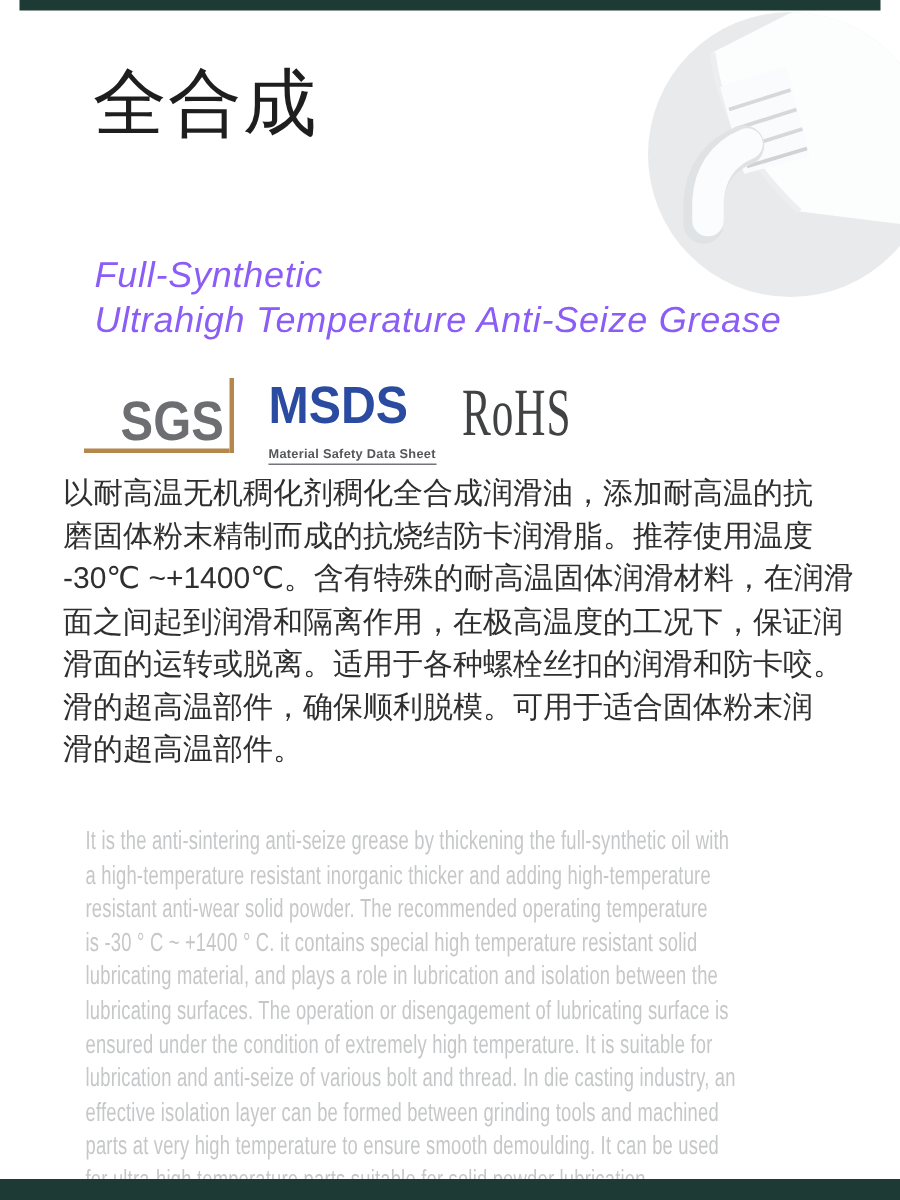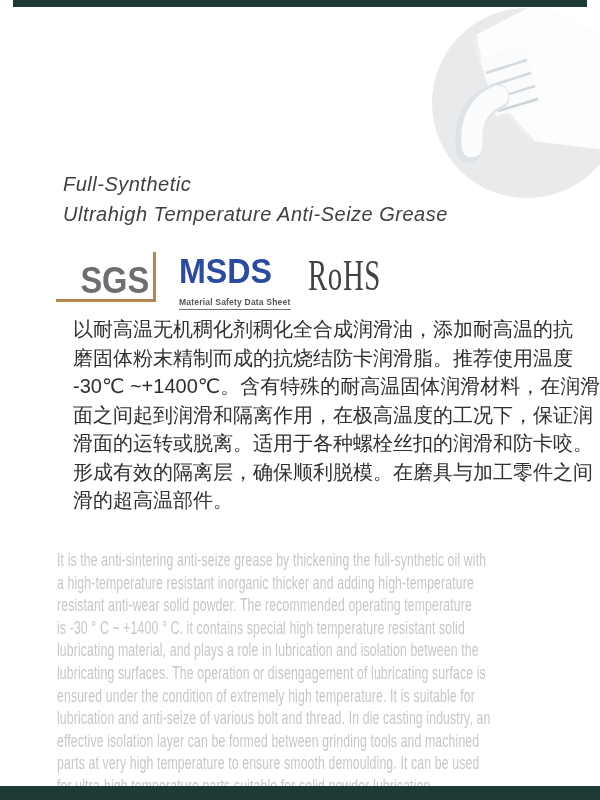--- a/index.html
+++ b/index.html
@@ -7,38 +7,38 @@
         font-family:"Liberation Sans","DejaVu Sans",sans-serif;}
   .bar{position:absolute;background:#1d3a34;}
   .bar-top{left:13px;top:0;width:574px;height:7px;}
   .bar-bottom{left:0;top:786px;width:600px;height:14px;}
 
   .title-zh1{position:absolute;left:62px;top:42px;font-size:49px;line-height:54px;
              font-weight:500;color:#1e1e1e;letter-spacing:1px;white-space:nowrap;}
   .title-zh2{position:absolute;left:62px;top:98px;font-size:47px;line-height:54px;
              font-weight:700;color:#a82e6a;letter-spacing:1px;white-space:nowrap;}
   .subtitle{position:absolute;left:63px;top:169px;font-style:italic;font-weight:500;
-            font-size:20px;line-height:30px;color:#404040;letter-spacing:0.5px;}
+            font-size:24px;line-height:30px;color:#8b5cf6;letter-spacing:0.5px;}
 
   .logos{position:absolute;left:0;top:0;width:600px;height:0;}
   .sgs{position:absolute;left:56px;top:252px;width:100px;height:50px;}
   .sgs-text{position:absolute;right:7px;bottom:3px;font-size:37px;line-height:37px;
             font-weight:800;color:#6d6e71;transform:scaleX(0.88);transform-origin:right bottom;}
   .sgs-hline{position:absolute;left:0;bottom:0;width:97px;height:3px;background:#b5874d;}
   .sgs-vline{position:absolute;right:0;top:0;bottom:0;width:3px;background:#b5874d;}
   .msds{position:absolute;left:179px;top:255px;width:112px;}
   .msds-text{font-size:35px;line-height:32px;font-weight:800;color:#2b4ba0;
              transform:scaleX(0.92);transform-origin:left;white-space:nowrap;}
   .msds-sub{margin-top:10px;padding-bottom:2px;border-bottom:1.5px solid #74757a;
             font-size:8.5px;font-weight:700;color:#55565a;letter-spacing:0.2px;white-space:nowrap;}
   .rohs{position:absolute;left:308px;top:250px;font-family:"Liberation Serif","DejaVu Serif",serif;
         font-size:45px;line-height:50px;color:#414243;white-space:nowrap;
         transform:scale(0.64,1);transform-origin:left top;letter-spacing:1px;}
 
-  .zh-para{position:absolute;left:73px;top:315px;width:510px;color:#2f2f30;}
+  .zh-para{position:absolute;left:42px;top:315px;width:510px;color:#2f2f30;}
   .zh-line{font-size:20px;line-height:28.5px;white-space:nowrap;letter-spacing:0;}
   .en-para{position:absolute;left:57px;top:549px;width:740px;color:#c6c7c8;
            transform:scaleX(0.7);transform-origin:left top;}
   .en-line{font-size:17.5px;line-height:22.6px;white-space:nowrap;letter-spacing:0.2px;}
 
   .photo{position:absolute;left:420px;top:0;}
 </style>
 </head>
 <body>
 
@@ -59,20 +59,21 @@
       <polygon points="60,58 104,44 120,104 76,116" fill="#fafbfc"></polygon>
       <path d="M 66 73 L 107 60" stroke="#d5d9db" stroke-width="2.5" fill="none"></path>
       <path d="M 70 86 L 111 73" stroke="#d5d9db" stroke-width="2.5" fill="none"></path>
       <path d="M 74 99 L 115 86" stroke="#d5d9db" stroke-width="2.5" fill="none"></path>
       <path d="M 78 111 L 118 99" stroke="#cfd3d6" stroke-width="2.5" fill="none"></path>
       <path d="M 76 97 C 58 104 50 118 49 135 L 49 149" fill="none" stroke="#e0e3e5" stroke-width="27" stroke-linecap="round"></path>
       <path d="M 78 96 C 61 103 53 117 52 134 L 52 147" fill="none" stroke="#fbfcfd" stroke-width="21" stroke-linecap="round"></path>
     </g>
   </svg>
 
+  <div class="title-zh1">全合成</div>
 
   <div class="subtitle">
     <div>Full-Synthetic</div>
     <div>Ultrahigh Temperature Anti-Seize Grease</div>
   </div>
 
   <div class="logos">
     <div class="sgs">
       <span class="sgs-text">SGS</span>
       <span class="sgs-hline"></span>
@@ -84,21 +85,21 @@
     </div>
     <div class="rohs">RoHS</div>
   </div>
 
   <div class="zh-para">
     <div class="zh-line">以耐高温无机稠化剂稠化全合成润滑油，添加耐高温的抗</div>
     <div class="zh-line">磨固体粉末精制而成的抗烧结防卡润滑脂。推荐使用温度</div>
     <div class="zh-line">-30℃ ~+1400℃。含有特殊的耐高温固体润滑材料，在润滑</div>
     <div class="zh-line">面之间起到润滑和隔离作用，在极高温度的工况下，保证润</div>
     <div class="zh-line">滑面的运转或脱离。适用于各种螺栓丝扣的润滑和防卡咬。</div>
-    <div class="zh-line">形成有效的隔离层，确保顺利脱模。在磨具与加工零件之间</div>
+    <div class="zh-line">滑的超高温部件，确保顺利脱模。可用于适合固体粉末润</div>
     <div class="zh-line">滑的超高温部件。</div>
   </div>
 
   <div class="en-para">
     <div class="en-line">It is the anti-sintering anti-seize grease by thickening the full-synthetic oil with</div>
     <div class="en-line">a high-temperature resistant inorganic thicker and adding high-temperature</div>
     <div class="en-line">resistant anti-wear solid powder. The recommended operating temperature</div>
     <div class="en-line">is -30 ° C ~ +1400 ° C. it contains special high temperature resistant solid</div>
     <div class="en-line">lubricating material, and plays a role in lubrication and isolation between the</div>
     <div class="en-line">lubricating surfaces. The operation or disengagement of lubricating surface is</div>

